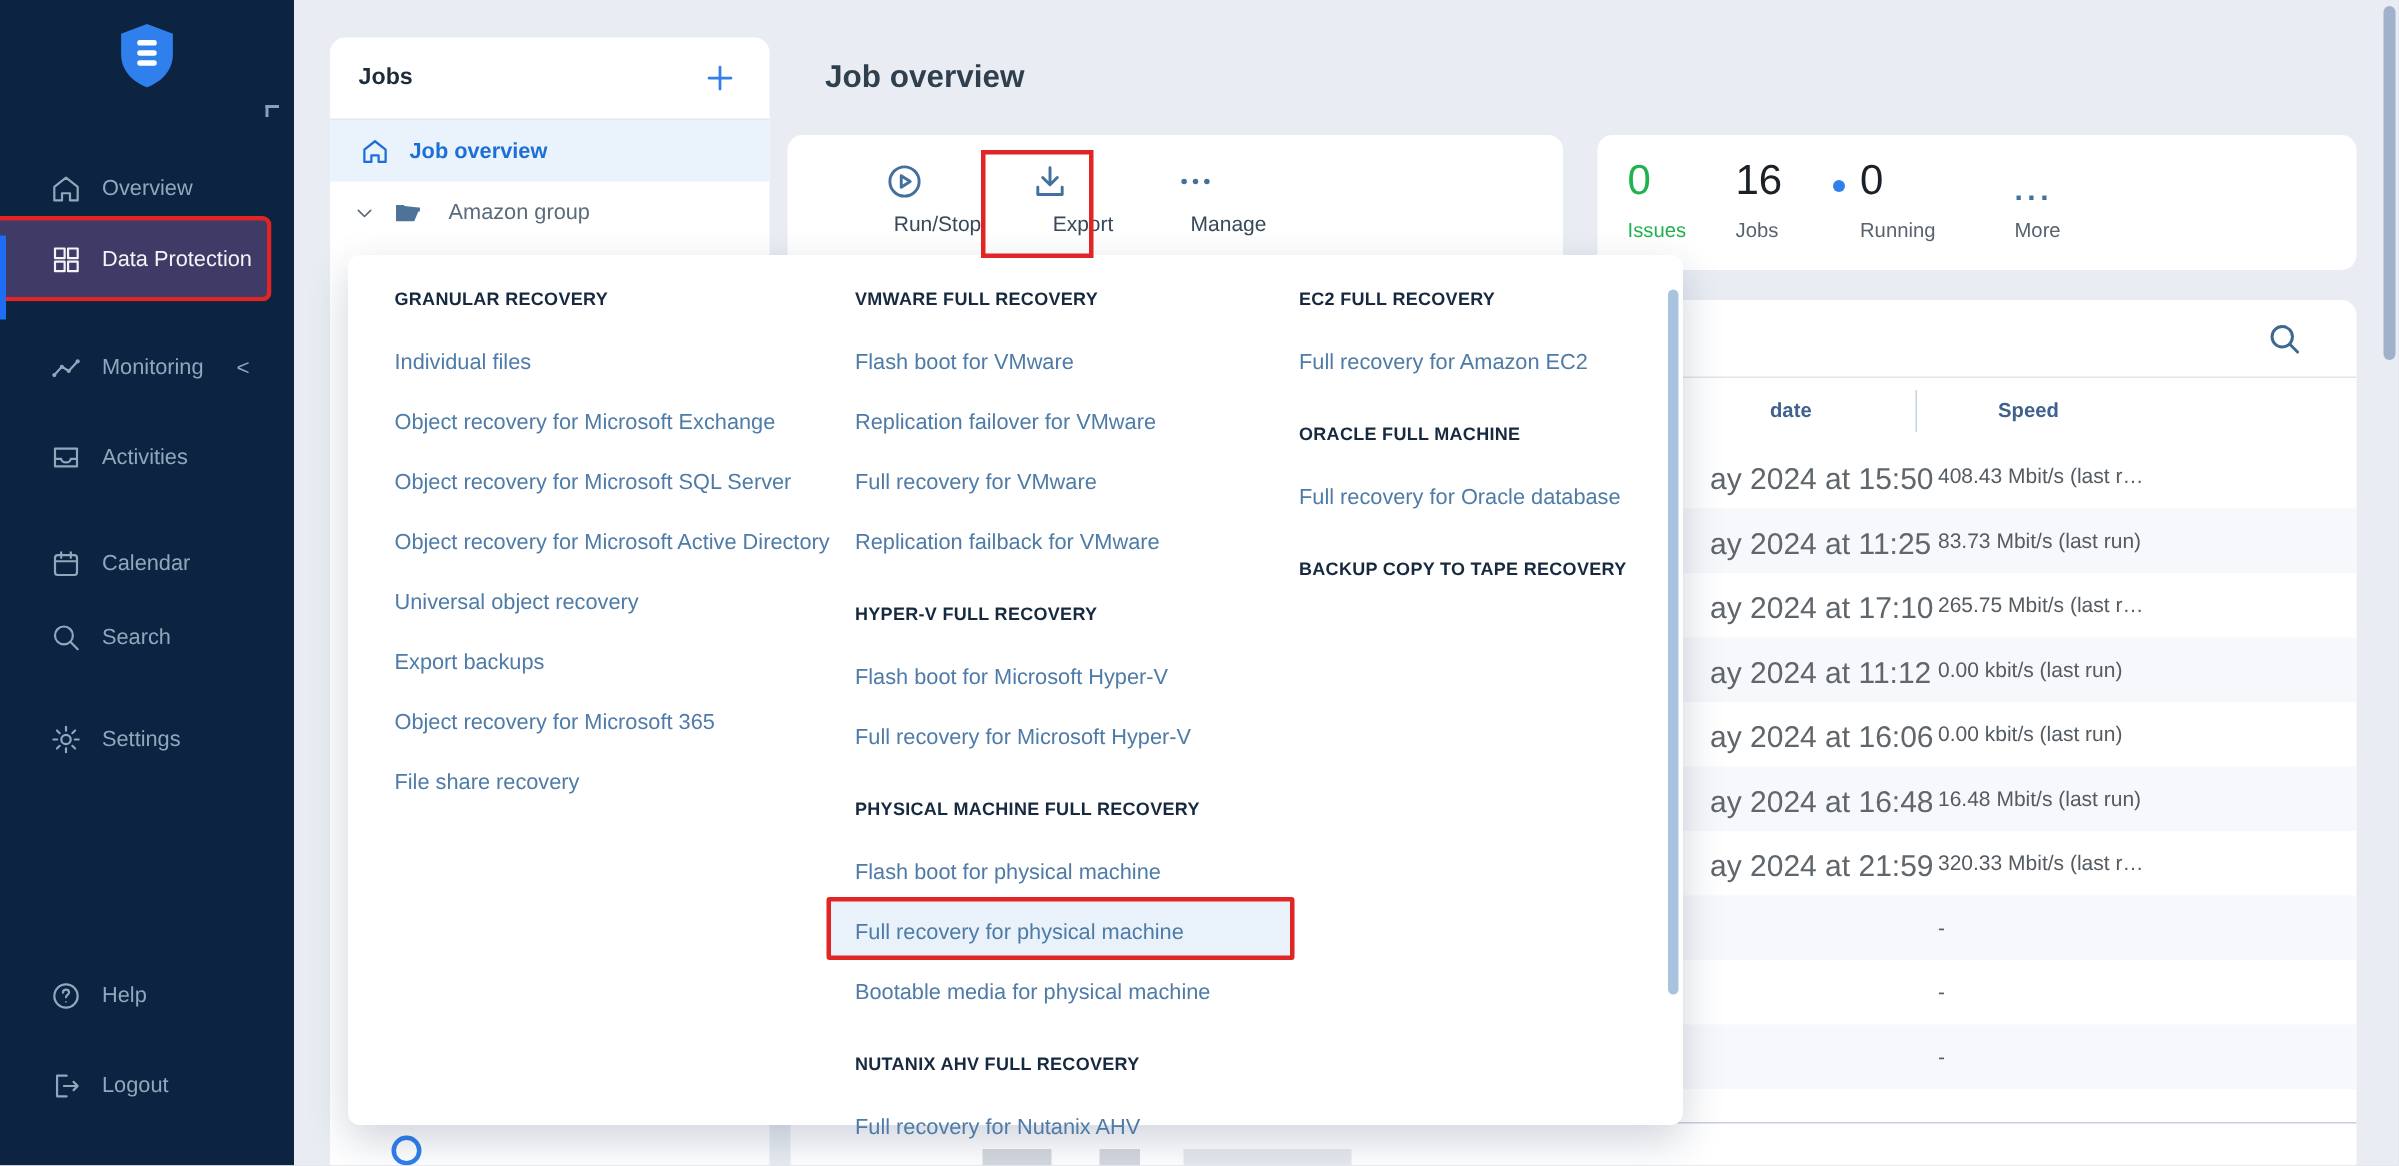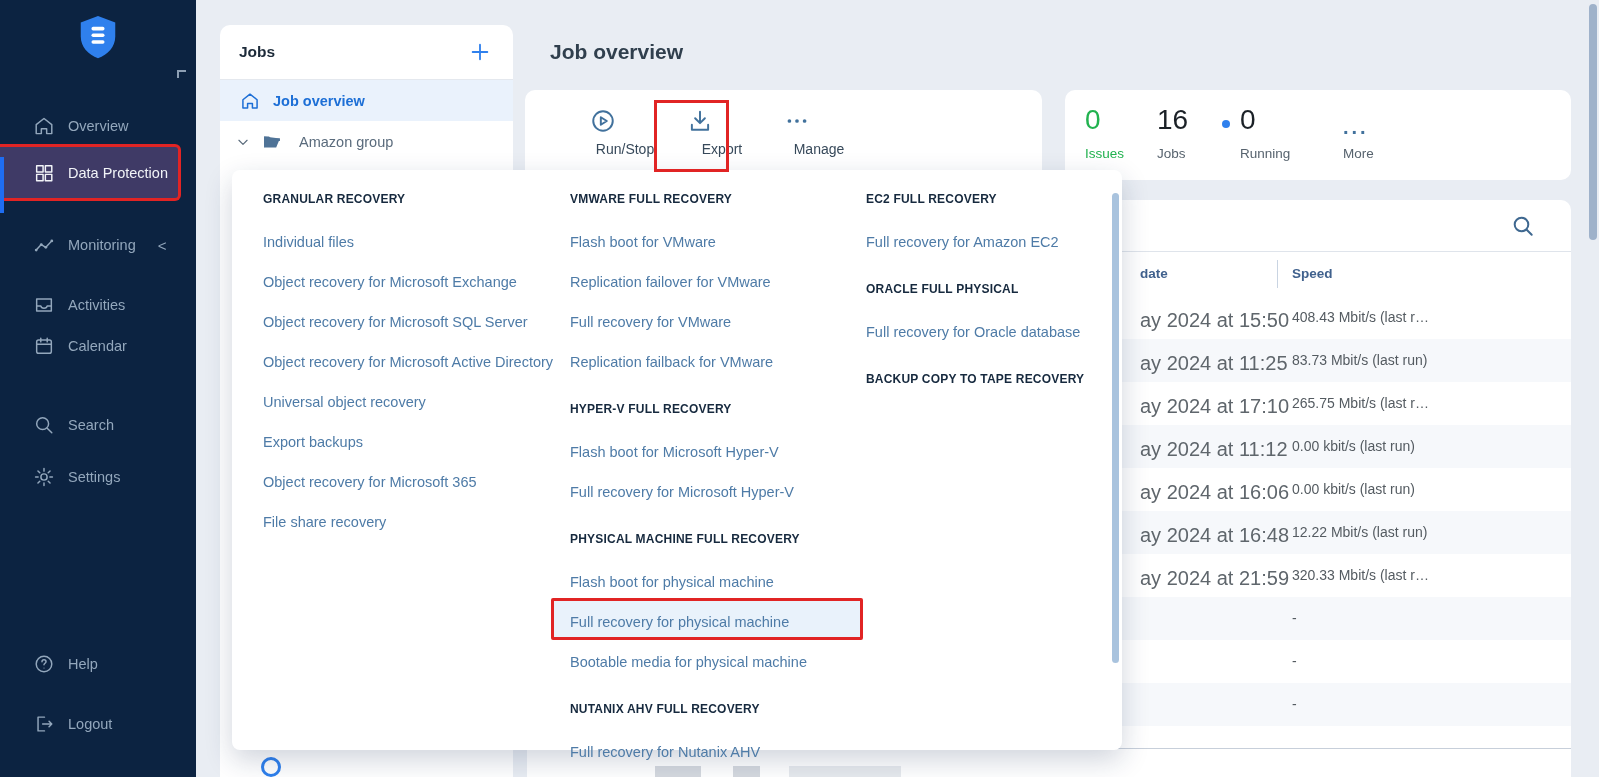--- a/index.html
+++ b/index.html
@@ -59,21 +59,21 @@
   .stat.green .num, .stat.green .lbl { color:#21b24f; }
   .run-dot { position:absolute; width:8px; height:8px; border-radius:50%; background:#2f80ed; top:30px; left:-18px; }
   .more-dots { position:absolute; top:26px; left:0; letter-spacing:3px; font-size:20px; font-weight:bold; color:#41719c; }
   
   .table-card { position:absolute; left:527px; top:200px; width:1044px; height:577px; background:#fff;
     border-radius:0 10px 0 0; z-index:3; }
   .search-row { position:relative; height:52px; border-bottom:1px solid #dfe4eb; }
   .search-btn { position:absolute; right:36px; top:14px; width:24px; height:24px; cursor:pointer; }
   .search-btn svg { width:24px; height:24px; stroke:#3f6890; fill:none; stroke-width:2; stroke-linecap:round; }
   .thead-row { position:relative; height:44px; }
-  .th { position:absolute; top:14px; font-size:13.5px; font-weight:bold; color:#40618d; cursor:pointer; }
+  .th { position:absolute; top:14px; font-size:13.5px; font-weight:bold; color:#40618d; cursor:pointer;margin-left:40px; }
   .th.date-col { left:613px; }
   .th.speed-col { left:765px; }
   .col-divider { position:absolute; left:750px; top:8px; width:1px; height:28px; background:#c9d4e2; }
   .trow { position:relative; height:43px; }
   .trow:nth-child(even) { background:#f6f8fb; }
   .trow .td-date { position:absolute; left:613px; top:13px; font-size:20px; color:#5f666c; white-space:nowrap; }
   .trow .td-speed { position:absolute; left:765px; top:13px; font-size:14px; color:#545b61; white-space:nowrap; }
   .tbody-divider { position:absolute; left:0; right:0; top:548px; height:1px; background:#c7cfda; }
   
   .dropdown { position:absolute; left:232px; top:170px; width:890px; height:580px; background:#fff;
@@ -158,41 +158,41 @@
     <div class="side-item" style="top:283px">
       <span class="ic">
         <svg viewBox="0 0 24 24">
             <path d="M4 5.5h16v13H4z" rx="2"></path>
             <path d="M4 13h4.5c.3 1.8 1.8 2.6 3.5 2.6s3.2-.8 3.5-2.6H20"></path>
           </svg>
       </span>
       <span>Activities</span>
     </div>
 
-    <div class="side-item" style="top:324px">
+    <div class="side-item" style="top:354px">
       <span class="ic">
         <svg viewBox="0 0 24 24">
             <rect x="4" y="5.5" width="16" height="14.5" rx="2"></rect>
             <path d="M4 10h16M8.5 3.5v4M15.5 3.5v4"></path>
           </svg>
       </span>
       <span>Calendar</span>
     </div>
 
     <div class="side-item" style="top:403px">
       <span class="ic">
         <svg viewBox="0 0 24 24">
             <circle cx="10.5" cy="10.5" r="6.5"></circle>
             <path d="M15.5 15.5L20.5 20.5"></path>
           </svg>
       </span>
       <span>Search</span>
     </div>
 
-    <div class="side-item" style="top:455px">
+    <div class="side-item" style="top:471px">
       <span class="ic">
         <svg viewBox="0 0 24 24">
             <circle cx="12" cy="12" r="3.4"></circle>
             <path d="M12 2.8v2.8M12 18.4v2.8M21.2 12h-2.8M5.6 12H2.8M18.6 5.4l-2 2M7.4 16.6l-2 2M18.6 18.6l-2-2M7.4 7.4l-2-2"></path>
           </svg>
       </span>
       <span>Settings</span>
     </div>
 
     <div class="side-item" style="top:642px">
@@ -333,21 +333,21 @@
       <div class="trow">
           <span class="td-date">ay 2024 at 11:12</span>
           <span class="td-speed">0.00 kbit/s (last run)</span>
         </div>
       <div class="trow">
           <span class="td-date">ay 2024 at 16:06</span>
           <span class="td-speed">0.00 kbit/s (last run)</span>
         </div>
       <div class="trow">
           <span class="td-date">ay 2024 at 16:48</span>
-          <span class="td-speed">12.22 Mbit/s (last run)</span>
+          <span class="td-speed">16.48 Mbit/s (last run)</span>
         </div>
       <div class="trow">
           <span class="td-date">ay 2024 at 21:59</span>
           <span class="td-speed">320.33 Mbit/s (last r…</span>
         </div>
       <div class="trow">
           <span class="td-date"></span>
           <span class="td-speed">-</span>
         </div>
       <div class="trow">
@@ -390,21 +390,21 @@
       <div class="menu-i">Flash boot for physical machine</div>
       <div class="menu-i">Full recovery for physical machine</div>
       <div class="menu-i">Bootable media for physical machine</div>
       <div class="menu-h">NUTANIX AHV FULL RECOVERY</div>
       <div class="menu-i">Full recovery for Nutanix AHV</div>
     </div>
 
     <div class="menu-col c2">
       <div class="menu-h">EC2 FULL RECOVERY</div>
       <div class="menu-i">Full recovery for Amazon EC2</div>
-      <div class="menu-h">ORACLE FULL PHYSICAL</div>
+      <div class="menu-h">ORACLE FULL MACHINE</div>
       <div class="menu-i">Full recovery for Oracle database</div>
       <div class="menu-h">BACKUP COPY TO TAPE RECOVERY</div>
     </div>
 
     <div class="dd-scrollbar"></div>
   </section>
 
   <div class="anno recover-box"></div>
 
   <div class="page-scrollbar"></div>

